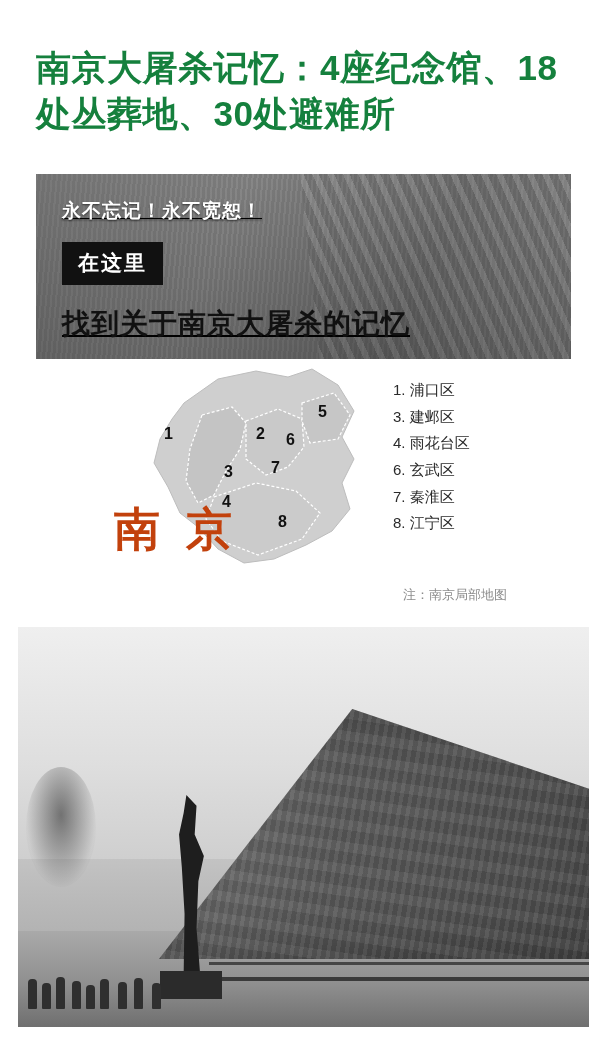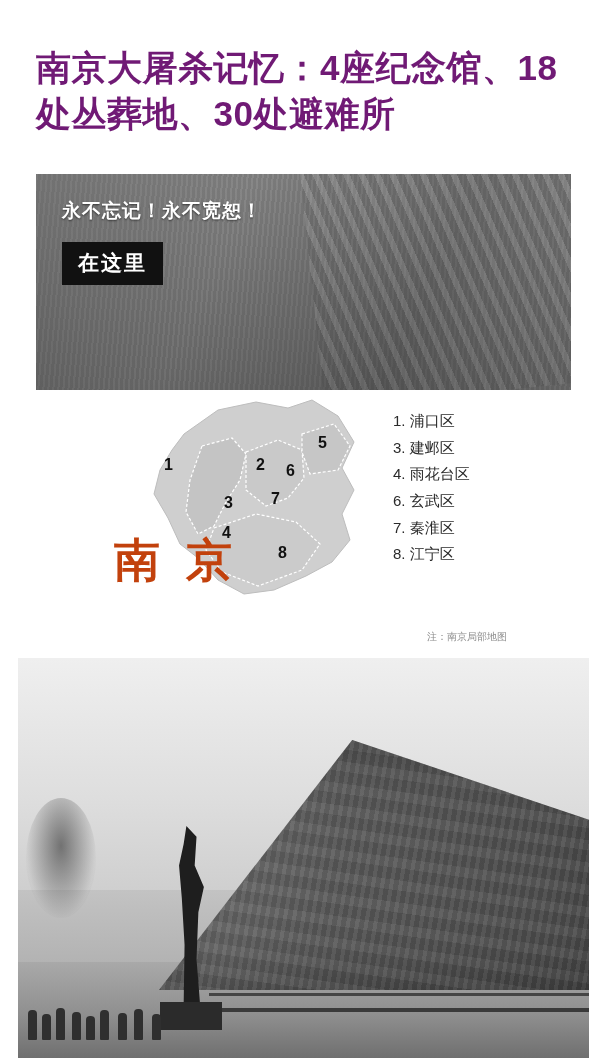--- a/index.html
+++ b/index.html
@@ -19,34 +19,35 @@
     height: 1063px;
     background: #ffffff;
   }
 
   
   .headline {
     padding: 22px 16px 14px 36px;
     font-size: 35px;
     font-weight: bold;
     line-height: 1.30;
-    color: #701a75;
+    color: #15803d;
     letter-spacing: 0.5px;
   }
 
   
   .banner {
     position: relative;
     margin: 4px 36px 0 36px;
-    height: 216px;
+    height: 185px;
     background:
       linear-gradient(115deg, rgba(120,120,120,0.55) 0%, rgba(150,150,150,0.25) 35%, rgba(105,105,105,0.55) 70%, rgba(135,135,135,0.35) 100%),
       repeating-linear-gradient(95deg, rgba(255,255,255,0.10) 0px, rgba(255,255,255,0.10) 2px, rgba(0,0,0,0.05) 2px, rgba(0,0,0,0.05) 5px),
       #8d8d8d;
     overflow: hidden;
+    text-decoration: underline;
   }
   .banner::before {
     content: "";
     position: absolute;
     right: -40px;
     top: -30px;
     width: 300px;
     height: 250px;
     background: repeating-linear-gradient(72deg, rgba(255,255,255,0.16) 0 6px, rgba(0,0,0,0.07) 6px 14px);
     transform: rotate(-6deg);
@@ -115,22 +116,22 @@
   }
   .map-num {
     position: absolute;
     font-size: 16px;
     font-weight: bold;
     color: #111111;
   }
   .map-note {
     position: absolute;
     right: 64px;
-    bottom: 6px;
-    font-size: 10px;
+    bottom: 15px;
+    font-size: 13px;
     color: #8c8c8c;
   }
   .district-list {
     position: absolute;
     right: 6px;
     top: 6px;
     width: 160px;
     list-style: none;
     margin: 12px;
     padding: 0;
@@ -241,20 +242,21 @@
 <body>
 
 <div class="page">
 
   <h1 class="headline">南京大屠杀记忆：4座纪念馆、18处丛葬地、30处避难所</h1>
 
   <div class="banner">
     <div class="banner-inner">
       <div class="banner-line1">永不忘记！永不宽恕！</div>
       <div class="banner-tag">在这里</div>
+      <div class="banner-line2">找到关于南京大屠杀的记忆</div>
     </div>
   </div>
 
   <div class="map-section">
 
     <div class="map-wrap">
       <svg width="290" height="240" viewBox="0 0 290 240">
         <path d="M78,40 L112,16 L150,8 L182,14 L206,6 L232,22 L248,48 L236,74 L248,96 L236,120
                  L244,146 L226,168 L200,182 L168,196 L138,200 L112,186 L92,164 L74,150 L62,124
                  L48,100 L54,76 L66,56 Z" fill="#cfcfcf" stroke="#bdbdbd" stroke-width="1"></path>

